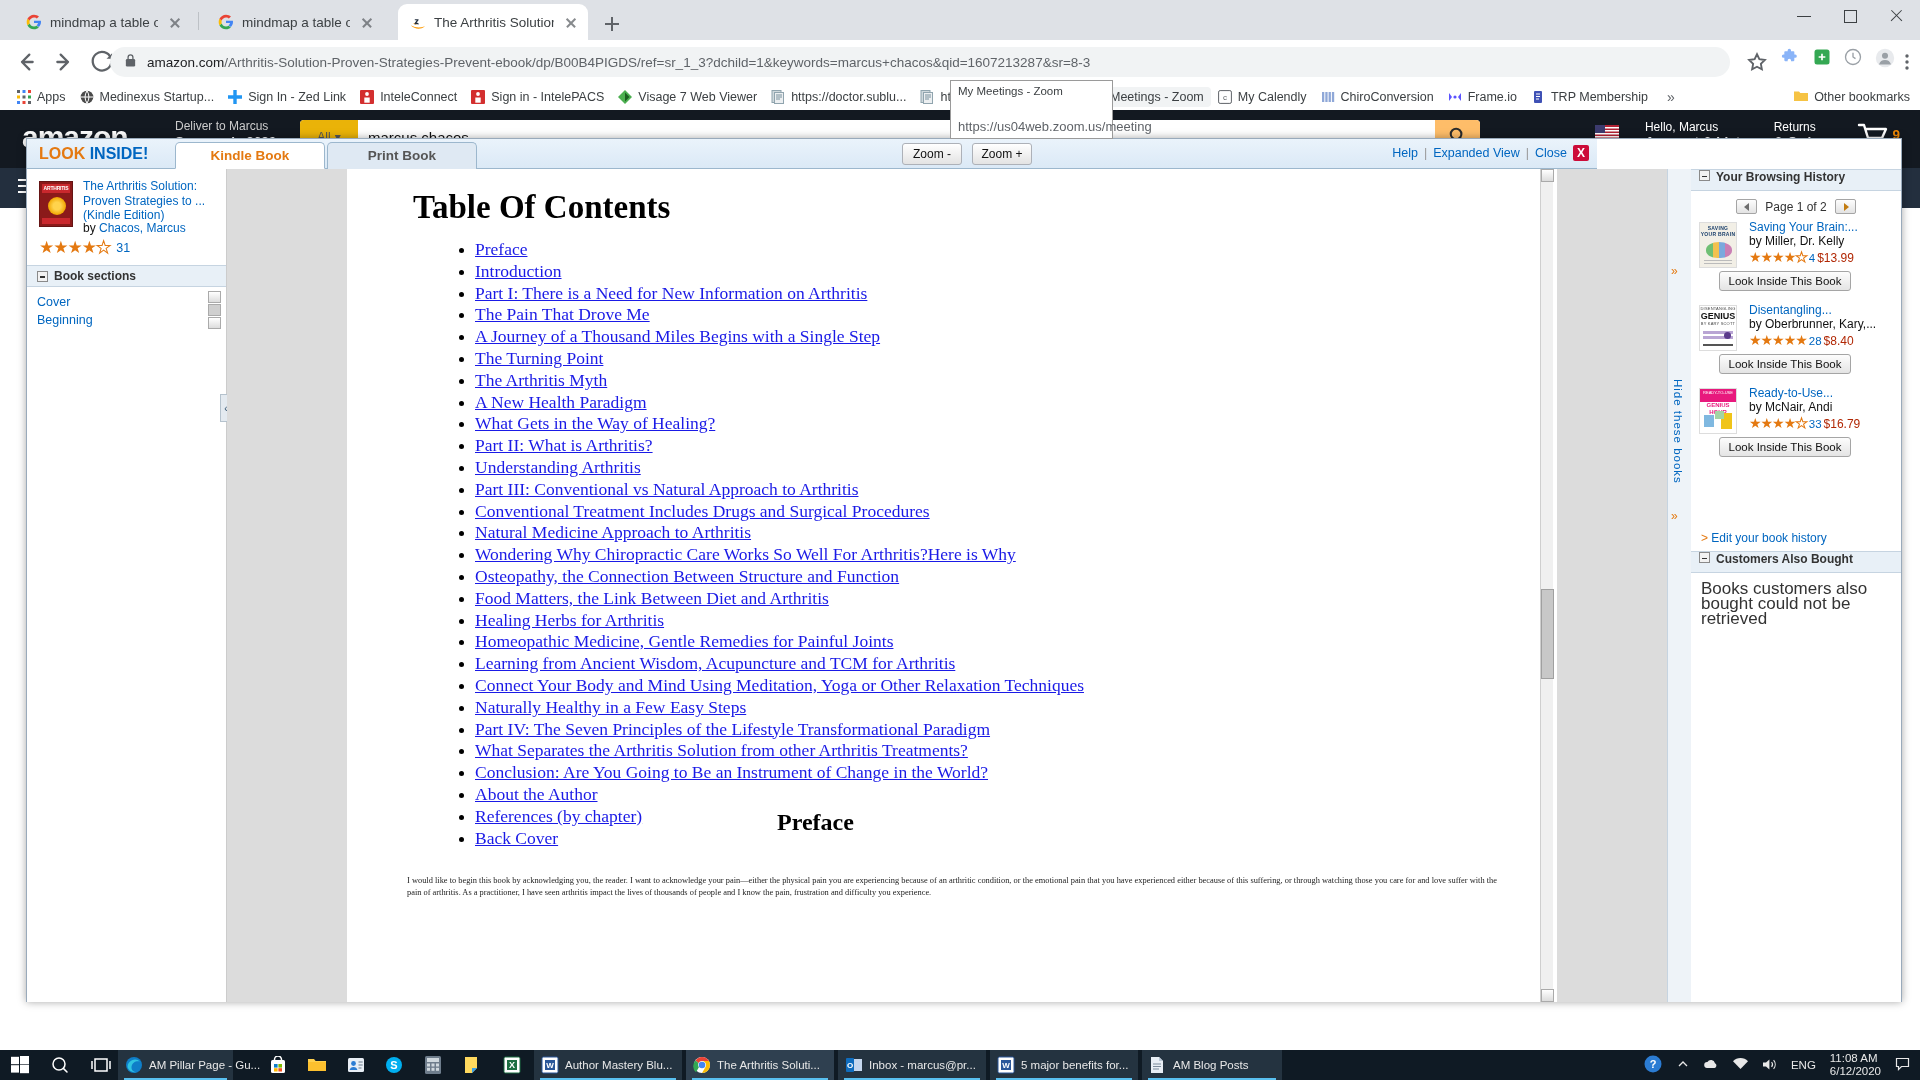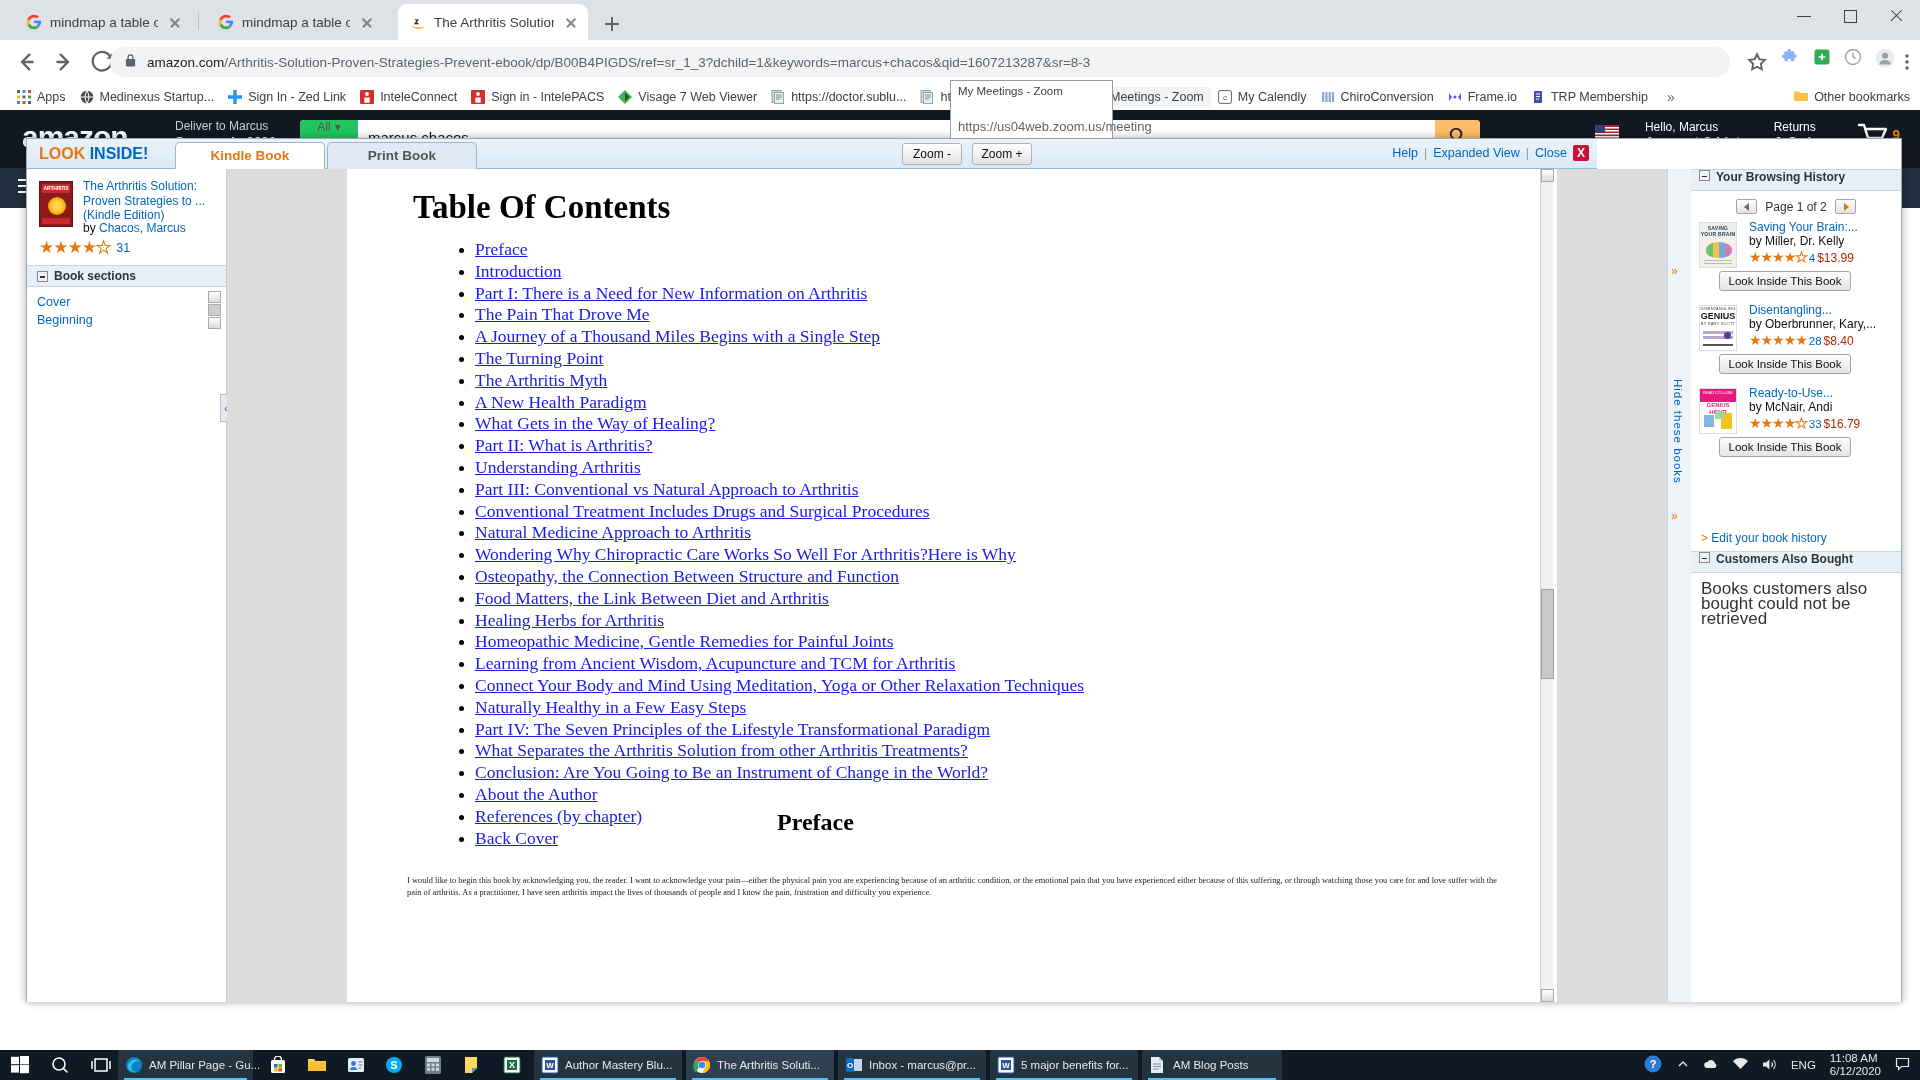--- a/index.html
+++ b/index.html
@@ -64,21 +64,21 @@
                 color:#3c4043; line-height:14px; z-index:60; }
   #bm-tooltip .t2 { color:#5f6368; font-size:13px;margin-top:22px; }
 
   
   #page { position:absolute; left:0; top:110px; width:1920px; height:940px; background:#ffffff; overflow:hidden; }
   #amzn-nav { position:absolute; left:0; top:0; width:1920px; height:58px; background:#131921; color:#fff; }
   #amzn-logo { position:absolute; left:22px; top:10px; font-size:30px; font-weight:bold; letter-spacing:-1px; color:#fff; font-family:"Liberation Sans", sans-serif; }
   #amzn-deliver { position:absolute; left:175px; top:8px; font-size:12px; color:#ccc; line-height:16px; }
   #amzn-deliver b { color:#fff; font-size:13.5px; }
   #amzn-search { position:absolute; left:300px; top:10px; width:1180px; height:34px; background:#fff; border-radius:4px; display:flex; }
-  #amzn-search .cat { width:58px; background:#22c55e; border-radius:4px 0 0 4px; font-size:12px; color:#555; display:flex; align-items:flex-start; justify-content:center; gap:4px; }
+  #amzn-search .cat { width:58px; background:#eab308; border-radius:4px 0 0 4px; font-size:12px; color:#555; display:flex; align-items:center; justify-content:center; gap:4px; }
   #amzn-search .q { flex:1; display:flex; align-items:center; padding-left:10px; font-size:15px; color:#111; }
   #amzn-search .go { width:45px; background:#febd69; border-radius:0 4px 4px 0; display:flex; align-items:center; justify-content:center; }
   #amzn-right { position:absolute; right:20px; top:10px; display:flex; gap:26px; align-items:center; color:#fff; font-size:12px; }
   #amzn-right b { font-size:13.5px; }
   #amzn-sub { position:absolute; left:0; top:58px; width:1920px; height:40px; background:#232f3e; color:#fff; font-size:14px; }
   #page-body { position:absolute; left:0; top:98px; width:1920px; height:842px; background:#fff; }
   .behind-text { position:absolute; color:#767676; font-size:13.5px; line-height:29px; }
 
   
   #li { position:absolute; left:26px; top:138px; width:1876px; height:864px; background:#ffffff;
@@ -782,21 +782,21 @@
   </div>
   <div class="tb" style="left:84px;">
     <span class="icosq">
       <svg width="20" height="18" viewBox="0 0 20 18">
           <rect x="4" y="3" width="12" height="12" fill="none" stroke="#fff" stroke-width="1.5"></rect>
           <path d="M1 5v8M19 5v8" stroke="#fff" stroke-width="1.5"></path>
         </svg>
     </span>
   </div>
 
-  <div class="tb run" style="left:118px;width:135px;">
+  <div class="tb run" style="left:118px;width:115px;">
     <span class="icosq">
       <svg width="18" height="18" viewBox="0 0 18 18">
           <circle cx="9" cy="9" r="8" fill="#0f7ec8"></circle>
           <path d="M2.5 11A7.5 7.5 0 0 1 15 5.5c-3.5-1-8 .5-8.5 5.5-.3 3 2 5 5 5-4 1-8-1.5-9-5z" fill="#30c3e0"></path>
         </svg>
     </span>
     <span class="tbl">AM Pillar Page - Gu...</span>
   </div>
 
   <div class="tb" style="left:262px;">

